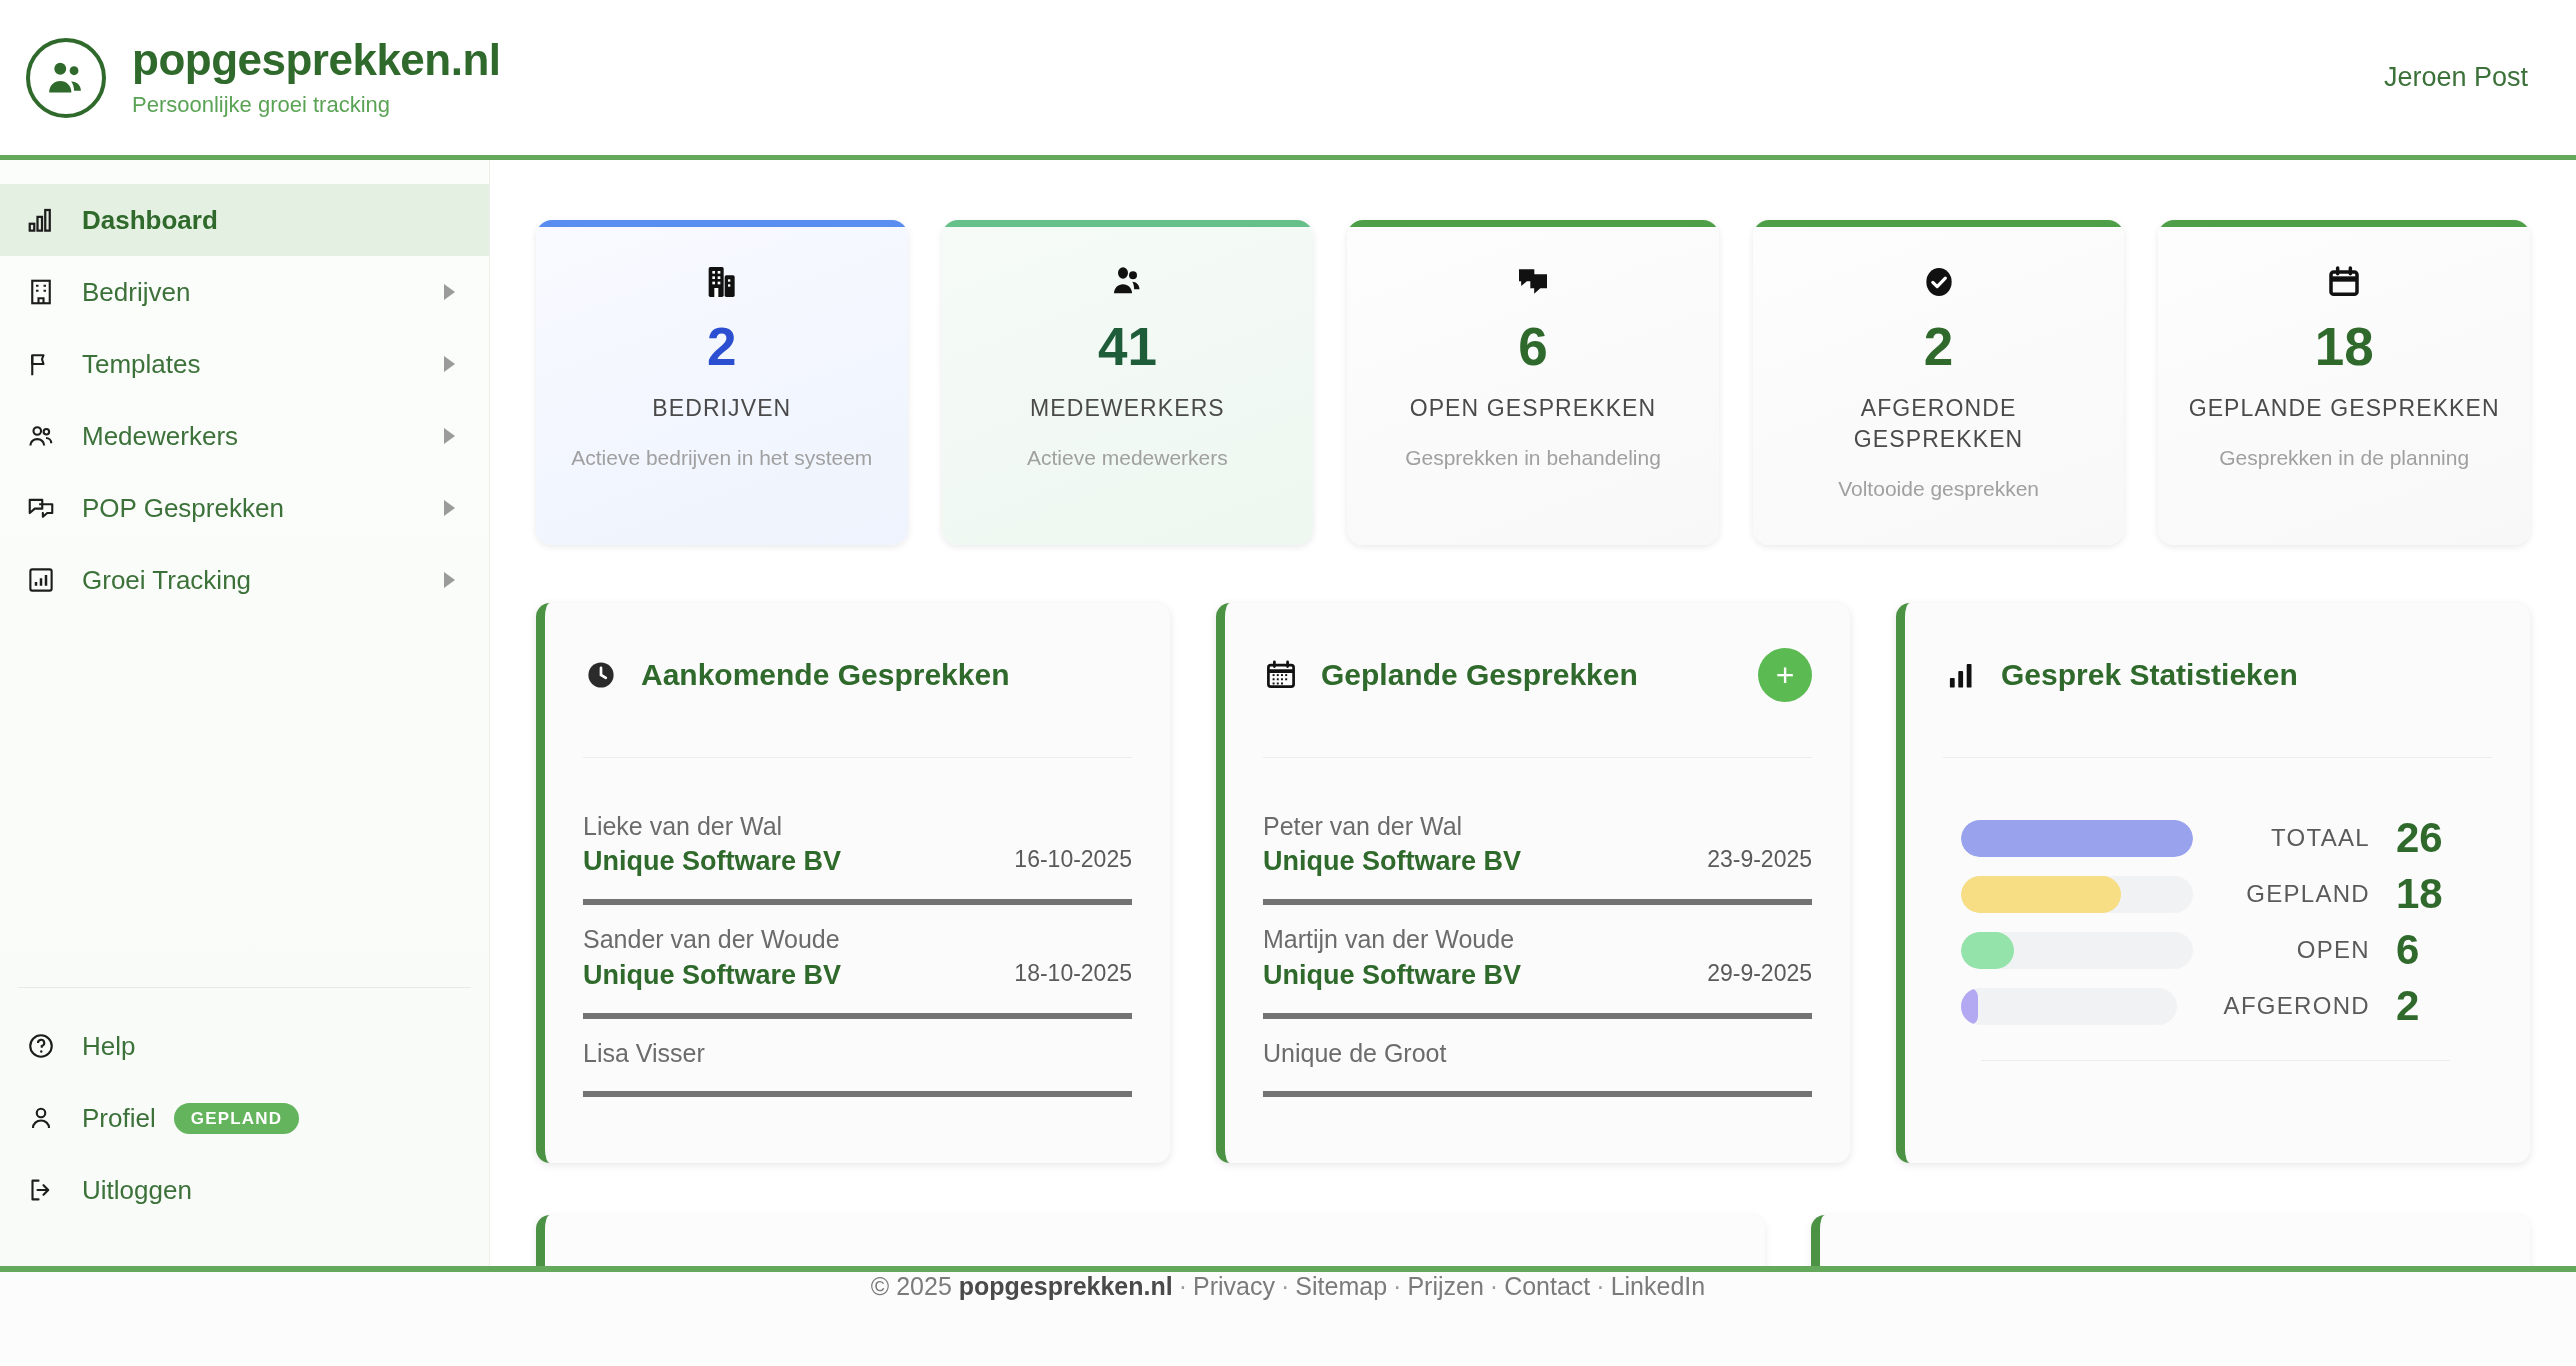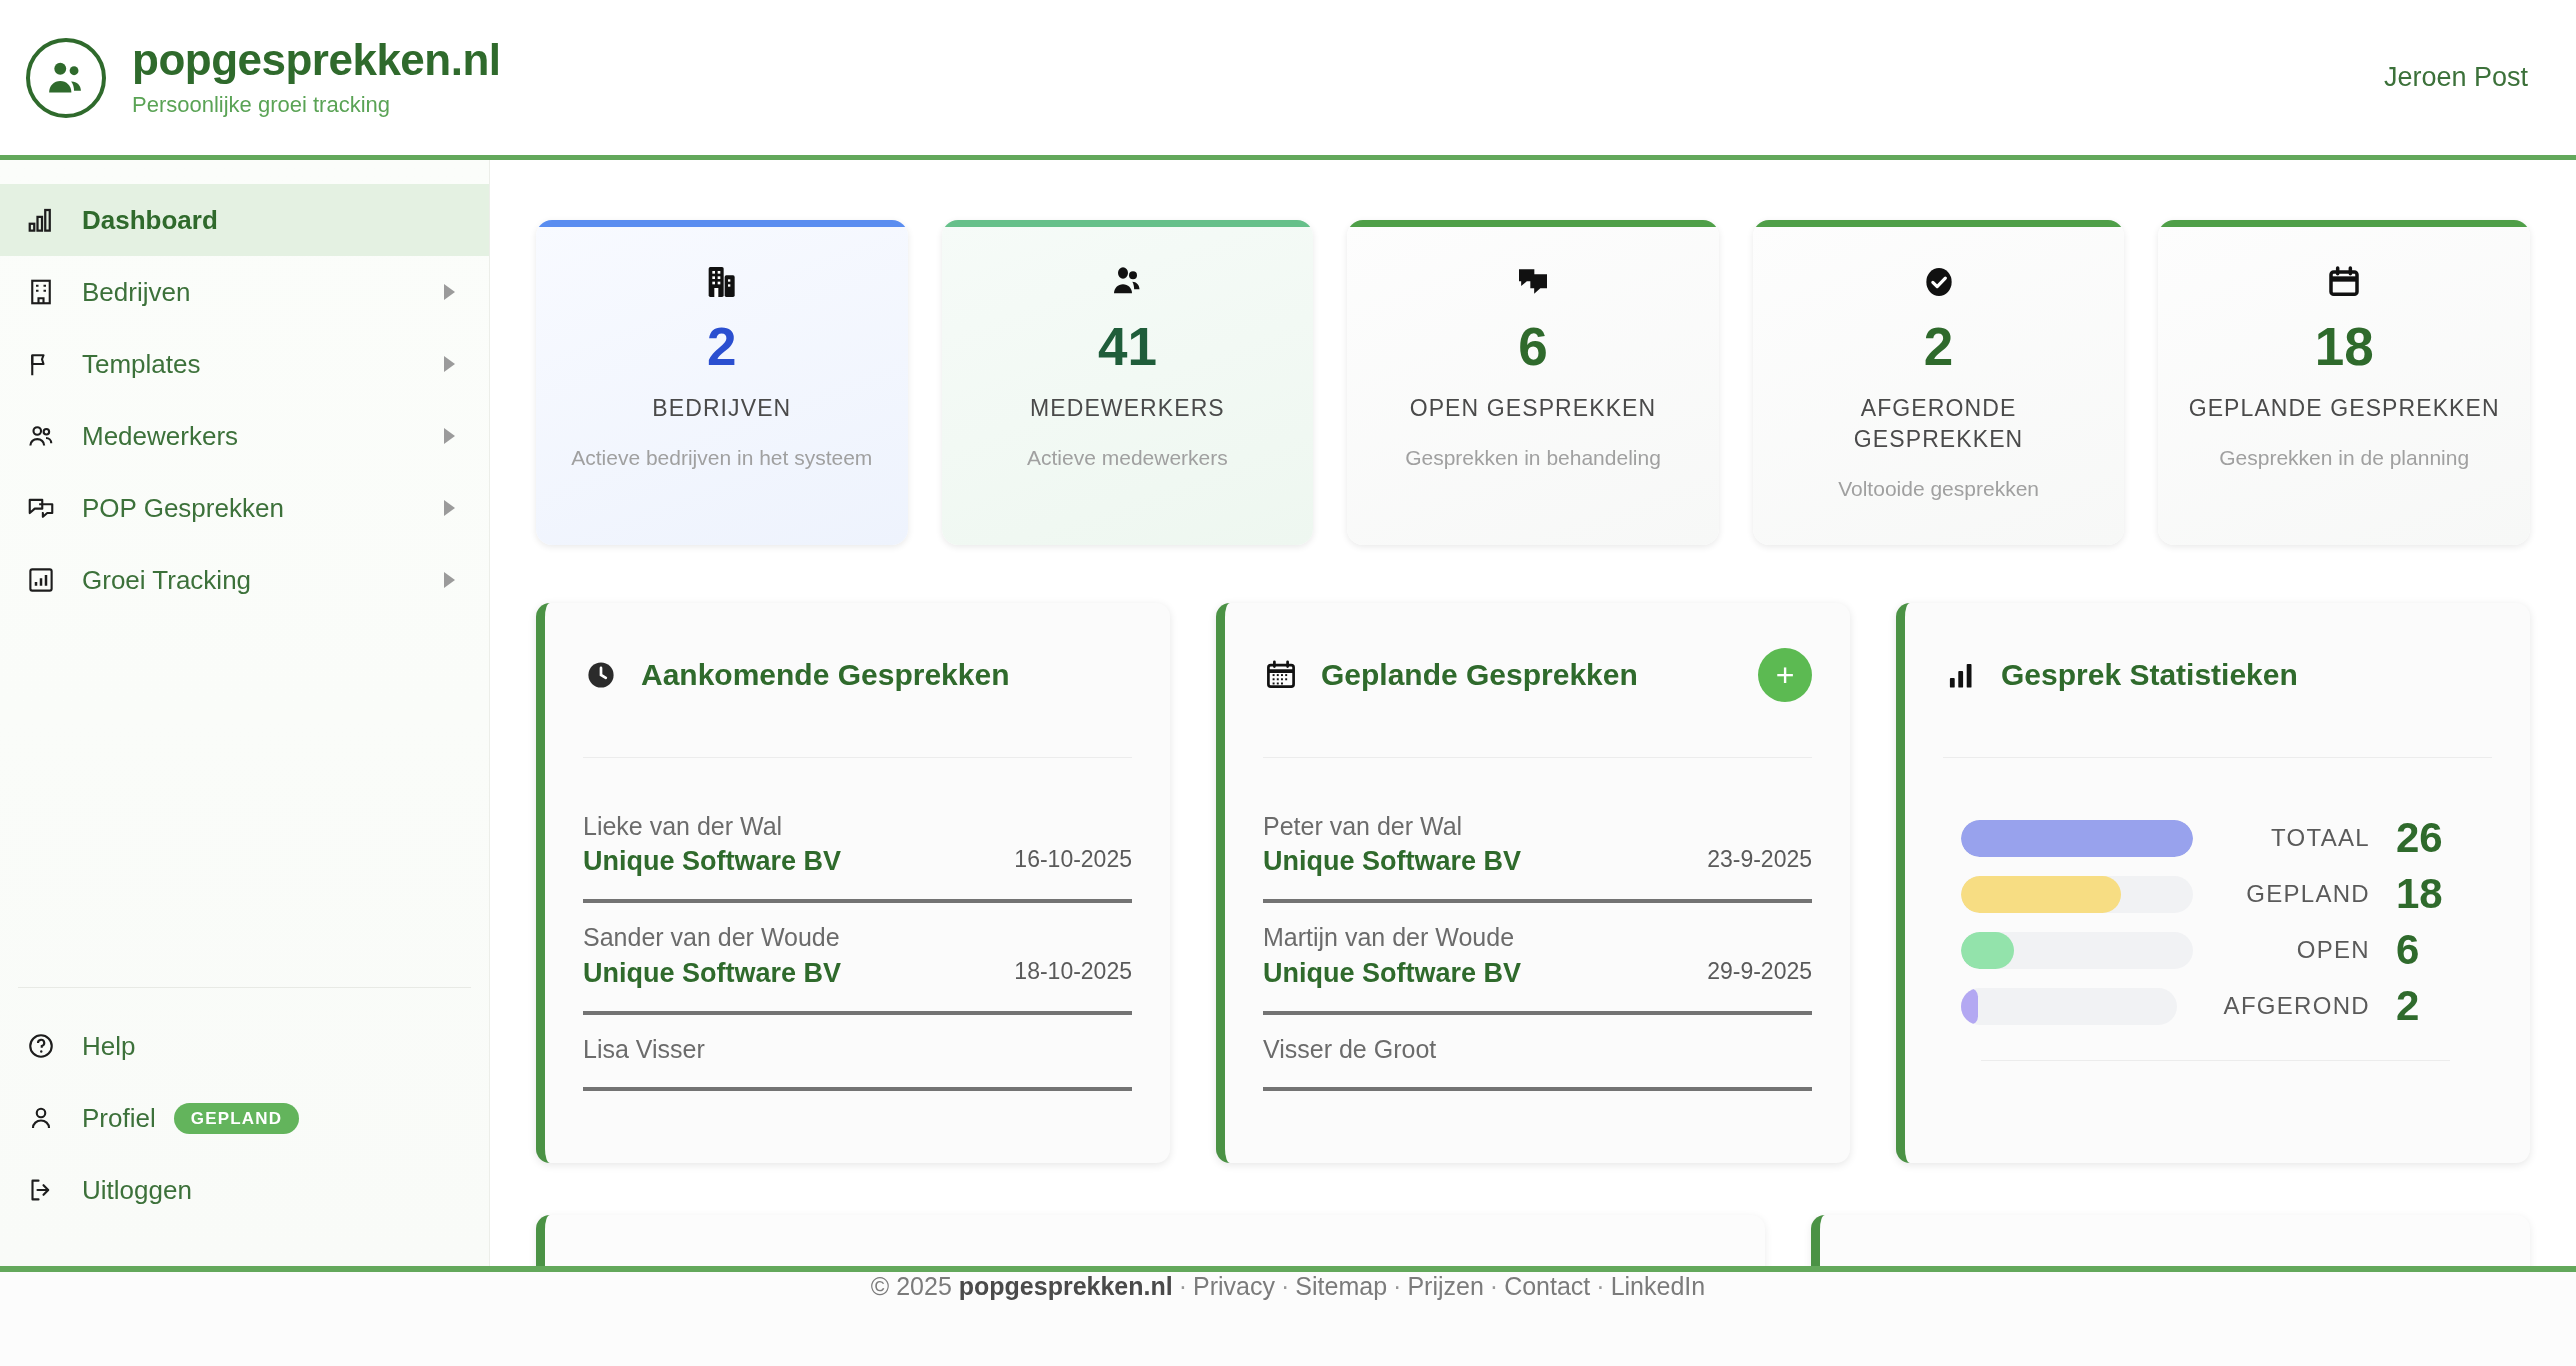--- a/index.html
+++ b/index.html
@@ -116,21 +116,21 @@
   .panel-add {
     margin-left: auto; width: 54px; height: 54px; border-radius: 50%;
     background: #5cba52; color: #fff; border: none; cursor: pointer;
     font-size: 32px; line-height: 1; display: flex; align-items: center; justify-content: center;
     font-weight: 300;
   }
   .panel-rule { height: 1px; background: #ececec; margin-top: 40px; }
   .panel-list { margin-top: 34px; }
   .list-row {
     display: flex; align-items: flex-end; justify-content: space-between;
-    padding: 16px 0 20px 0; border-bottom: 4px solid #737373;
+    padding: 16px 0 20px 0; border-bottom: 6px solid #737373;
   }
   .lr-left { min-width: 0; }
   .lr-name { font-size: 25px; color: #6b6b6b; line-height: 1.45; }
   .lr-company { font-size: 27px; font-weight: 700; color: #2f6a2c; line-height: 1.3; white-space: nowrap; }
   .lr-date { font-size: 23px; color: #5a5a5a; white-space: nowrap; padding-bottom: 6px; margin-left: 10px; }
 
   
   .stats-panel-body { margin-top: 52px; padding: 0 34px 0 18px; }
   .bar-row { display: flex; align-items: center; height: 56px; }
   .bar-track {
@@ -451,21 +451,21 @@
             </div>
             <div class="list-row">
               <div class="lr-left">
                 <div class="lr-name">Martijn van der Woude</div>
                 <div class="lr-company">Unique Software BV</div>
               </div>
               <div class="lr-date">29-9-2025</div>
             </div>
             <div class="list-row">
               <div class="lr-left">
-                <div class="lr-name">Visser de Groot</div>
+                <div class="lr-name">Unique de Groot</div>
                 <div class="lr-company"></div>
               </div>
               <div class="lr-date"></div>
             </div>
           </div>
         </div>
 
         <div class="panel">
           <div class="panel-head">
             <span class="panel-ico">

